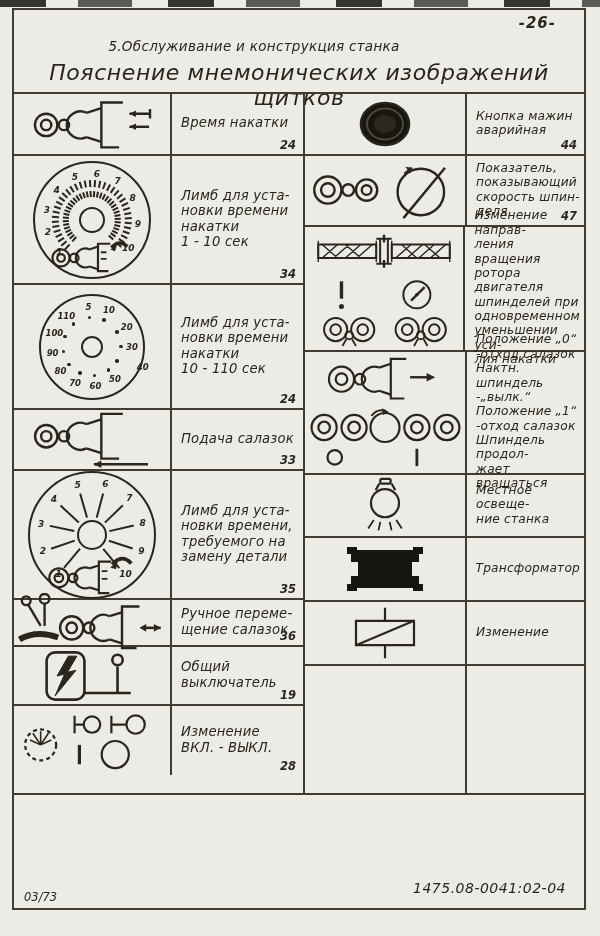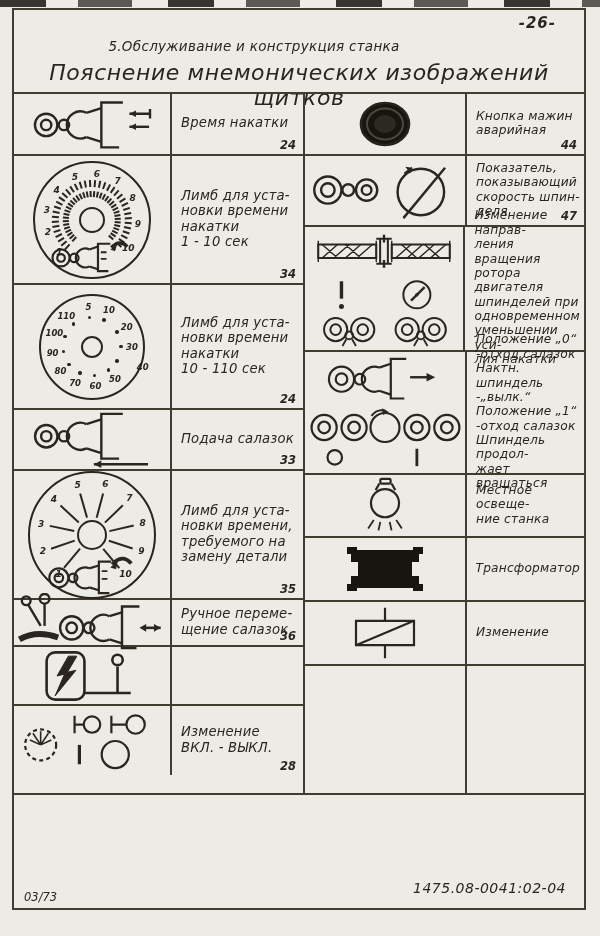--- a/index.html
+++ b/index.html
@@ -326,20 +326,25 @@
       <div class="row" style="height:59px">
         <div class="cell sym">
           <svg width="104" height="54" viewBox="0 0 110 56" fill="none" stroke="currentColor" stroke-width="2.6">
             <rect x="7" y="3" width="40" height="50" rx="9"></rect>
             <path d="M30 7 L18 28 L26 26 L16 49 L38 22 L29 24 L39 7 Z" fill="currentColor" stroke="currentColor" stroke-width="1"></path>
             <path d="M47 46 L96 46"></path>
             <path d="M82 46 L82 18"></path>
             <circle cx="82" cy="11" r="5.5"></circle>
           </svg>
         </div>
+        <div class="cell txt">
+          <div class="lbl">Общий
+выключатель</div>
+          <span class="num">19</span>
+        </div>
       </div>
 
       <div class="row last" style="height:69px">
         <div class="cell sym">
           <svg width="148" height="62" viewBox="0 0 152 64" fill="none" stroke="currentColor" stroke-width="2.2">
             <circle cx="23" cy="36" r="16" stroke-dasharray="4 3.2"></circle>
             <path d="M23 36 L15 24 M23 36 L23 22 M23 36 L31 24 M23 36 L12 31 M23 36 L34 31" stroke-width="1.6"></path>
             <path d="M58 6 L58 24 M58 15 L68 15"></path>
             <circle cx="76" cy="15" r="8.5"></circle>
             <path d="M96 6 L96 24 M96 15 L112 15"></path>

